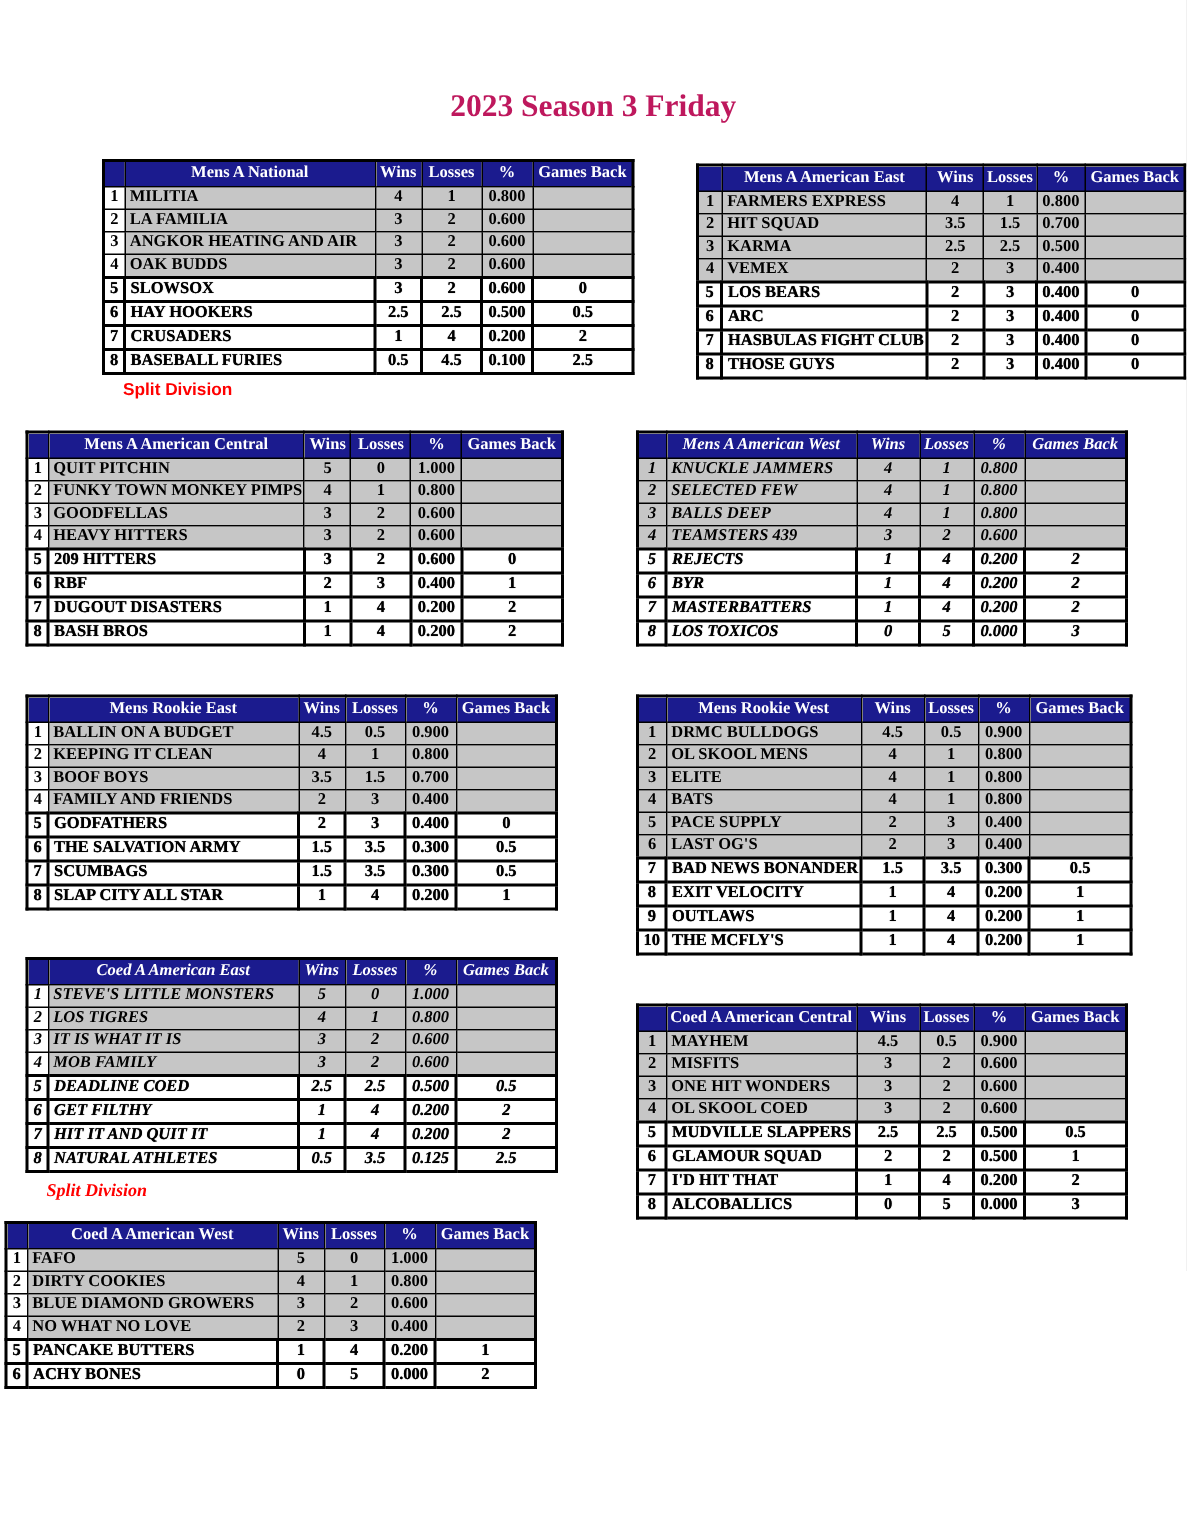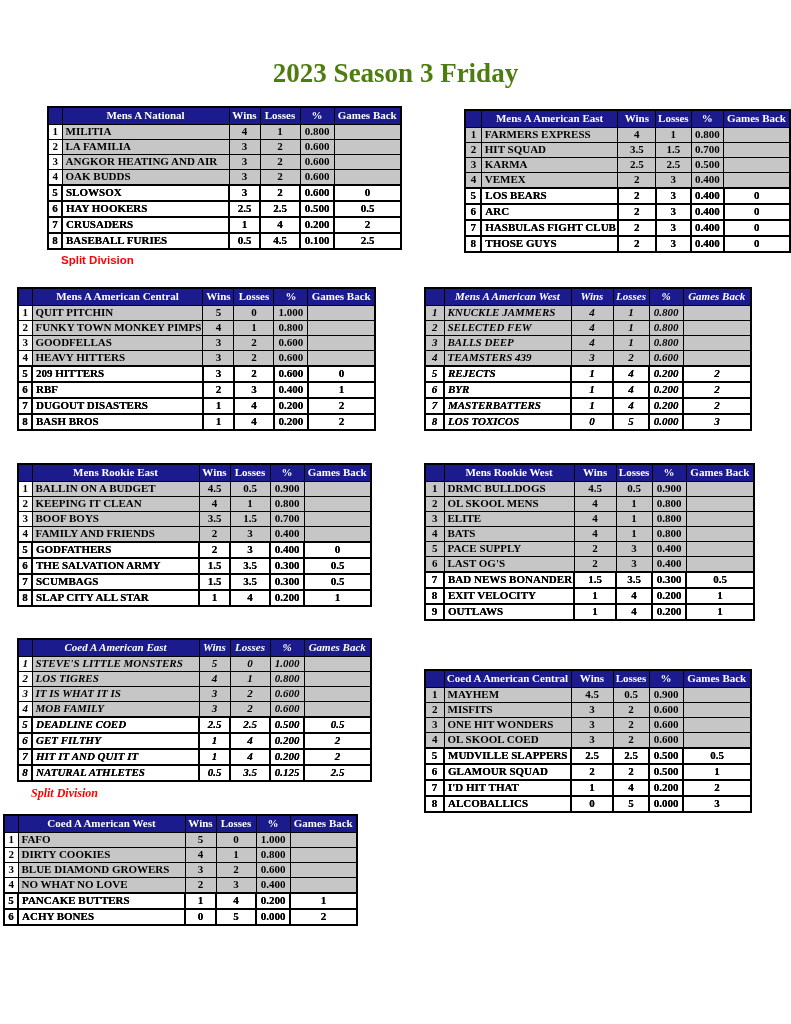--- a/index.html
+++ b/index.html
@@ -10,28 +10,28 @@
     background: var(--page-bg, #ffffff);
     font-family: "Liberation Serif", serif;
     overflow: hidden;
   }
   .title {
     position: absolute;
     top: 58px;
     left: 0;
     width: 100%;
     text-align: center;
-    font-size: 27px;
+    font-size: 21px;
     font-weight: bold;
     margin: 0;
-    color: #4d7c0f;
+    color: #be185d;
   }
   .tbl-wrap { position: absolute; }
   
-  .pos-0 { left: 11px;  top: 106px; padding-left: 36px; }
+  .pos-0 { left: 32px;  top: 106px; padding-left: 36px; }
   .pos-1 { left: 424px; top: 109px; margin-left: 40px; }
   .pos-2 { left: 17px;  top: 287px; }
   .pos-3 { left: 424px; top: 287px; font-style: italic; }
   .pos-4 { left: 17px;  top: 463px; }
   .pos-5 { left: 424px; top: 463px; }
   .pos-6 { left: 17px;  top: 638px; font-style: italic; }
   .pos-7 { left: 424px; top: 669px; border-radius: 25px; }
   .pos-8 { left: 3px;  top: 814px; }
 
   table {
@@ -625,20 +625,28 @@
               <td>1</td>
             </tr>
             <tr class="lower">
               <td class="rank">9</td>
               <td class="name">OUTLAWS</td>
               <td>1</td>
               <td>4</td>
               <td>0.200</td>
               <td>1</td>
             </tr>
+            <tr class="lower">
+              <td class="rank">10</td>
+              <td class="name">THE MCFLY'S</td>
+              <td>1</td>
+              <td>4</td>
+              <td>0.200</td>
+              <td>1</td>
+            </tr>
           </tbody>
         </table>
       </div>
       <div class="tbl-wrap pos-6 side-left">
         <table>
           <colgroup>
             <col class="c-rank">
             <col class="c-name">
             <col class="c-wins">
             <col class="c-losses">

